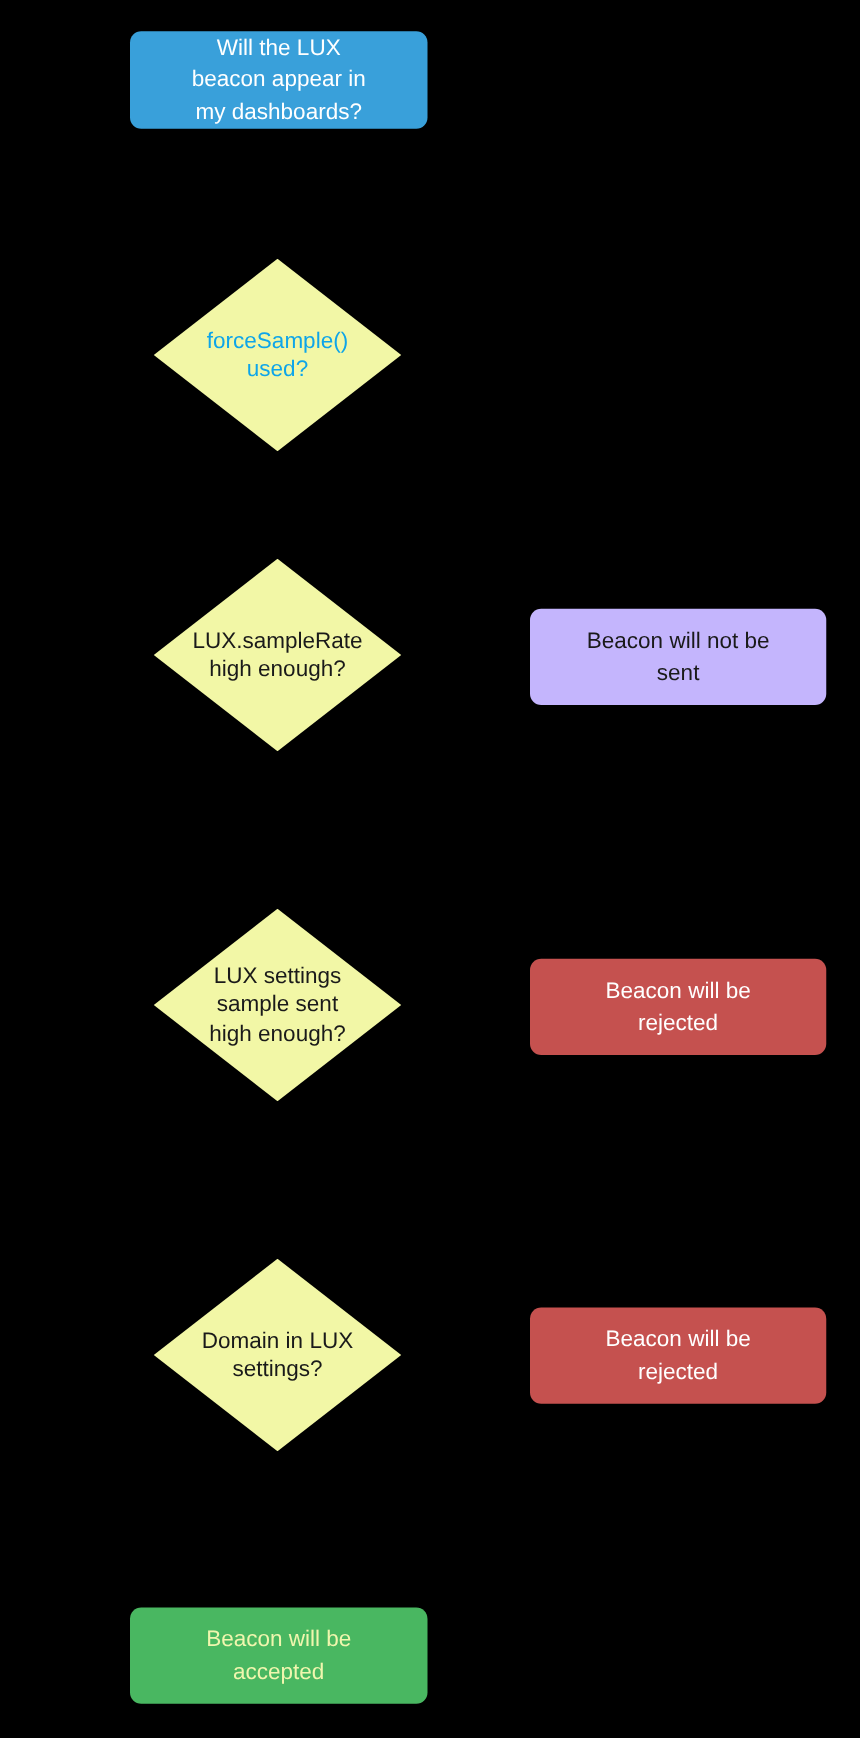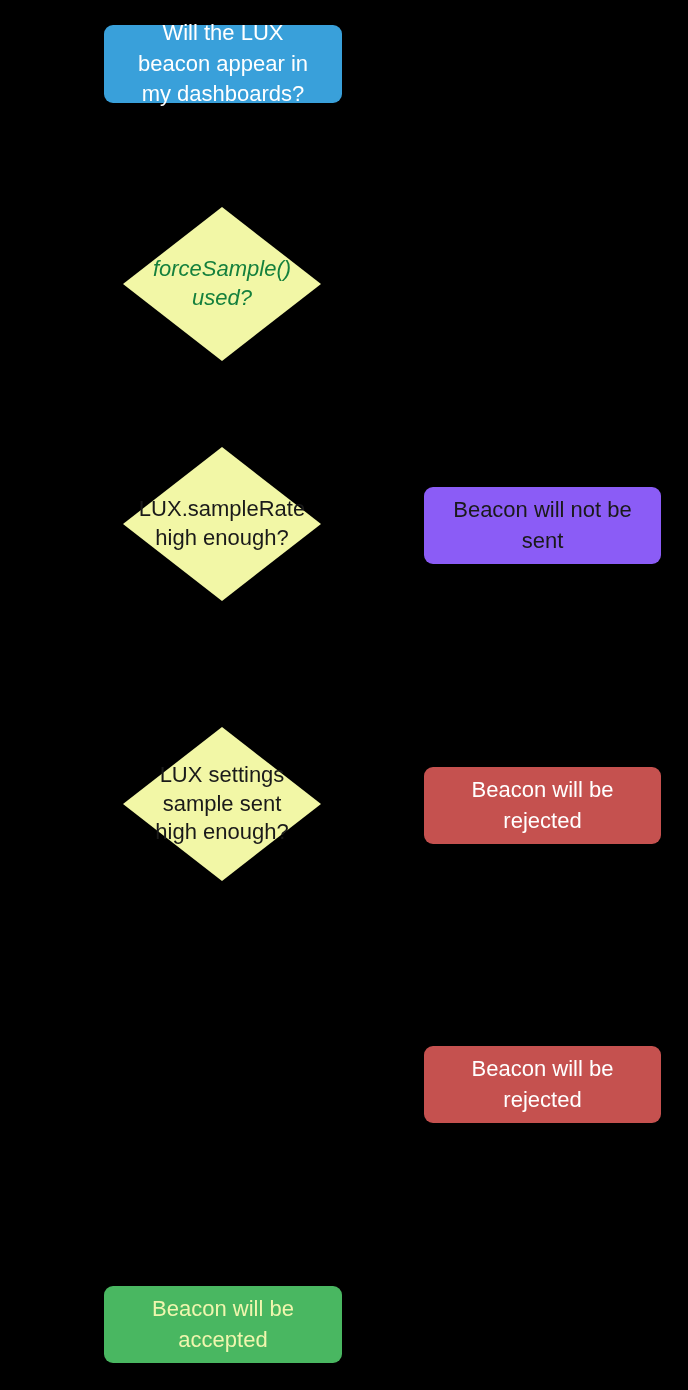--- a/index.html
+++ b/index.html
@@ -21,21 +21,21 @@
     align-items: center;
     justify-content: center;
     text-align: center;
     box-sizing: border-box;
   }
   .node.rect {
     border-radius: 9px;
   }
   .node .label {
     white-space: pre-line;
-    font-size: 22px;
+    font-size: 18px;
     line-height: 1.4;
     position: relative;
     z-index: 1;
     padding: 0 4px;
   }
   .node.diamond {
     background: transparent;
   }
   .node.diamond svg {
     position: absolute;
@@ -67,51 +67,58 @@
   <div class="node rect pos-0" style="background-color: rgb(57, 160, 218);">
     <div class="label" style="color: rgb(255, 255, 255);">Will the LUX
 beacon appear in
 my dashboards?</div>
   </div>
 
   <div class="node diamond pos-1">
     <svg viewBox="0 0 198 154" preserveAspectRatio="none" aria-hidden="true">
       <polygon points="99,0 198,77 99,154 0,77" fill="#F2F7A6"></polygon>
     </svg>
-    <div class="label" style="color: #15803d; font-style: italic;">forceSample()
+    <div class="label" style="color: #0ea5e9;">forceSample()
 used?</div>
   </div>
 
   <div class="node diamond pos-2">
     <svg viewBox="0 0 198 154" preserveAspectRatio="none" aria-hidden="true">
       <polygon points="99,0 198,77 99,154 0,77" fill="#F2F7A6"></polygon>
     </svg>
     <div class="label" style="color: rgb(26, 26, 26); text-align: center;">LUX.sampleRate
 high enough?</div>
   </div>
 
-  <div class="node rect pos-3" style="background-color: #8b5cf6;">
+  <div class="node rect pos-3" style="background-color: #c4b5fd;">
     <div class="label" style="color: rgb(26, 26, 26);">Beacon will not be
 sent</div>
   </div>
 
   <div class="node diamond pos-4">
     <svg viewBox="0 0 198 154" preserveAspectRatio="none" aria-hidden="true">
       <polygon points="99,0 198,77 99,154 0,77" fill="#F2F7A6"></polygon>
     </svg>
     <div class="label" style="color: rgb(26, 26, 26);">LUX settings
 sample sent
 high enough?</div>
   </div>
 
   <div class="node rect pos-5" style="background-color: rgb(197, 81, 79);">
     <div class="label" style="color: rgb(255, 255, 255);">Beacon will be
 rejected</div>
   </div>
 
+  <div class="node diamond pos-6">
+    <svg viewBox="0 0 198 154" preserveAspectRatio="none" aria-hidden="true">
+      <polygon points="99,0 198,77 99,154 0,77" fill="#F2F7A6"></polygon>
+    </svg>
+    <div class="label" style="color: rgb(26, 26, 26);">Domain in LUX
+settings?</div>
+  </div>
 
   <div class="node rect pos-7" style="background-color: rgb(197, 81, 79);">
     <div class="label" style="color: rgb(255, 255, 255);">Beacon will be
 rejected</div>
   </div>
 
   <div class="node rect pos-8" style="background-color: rgb(73, 183, 97);">
     <div class="label" style="color: rgb(240, 246, 174);">Beacon will be
 accepted</div>
   </div>

